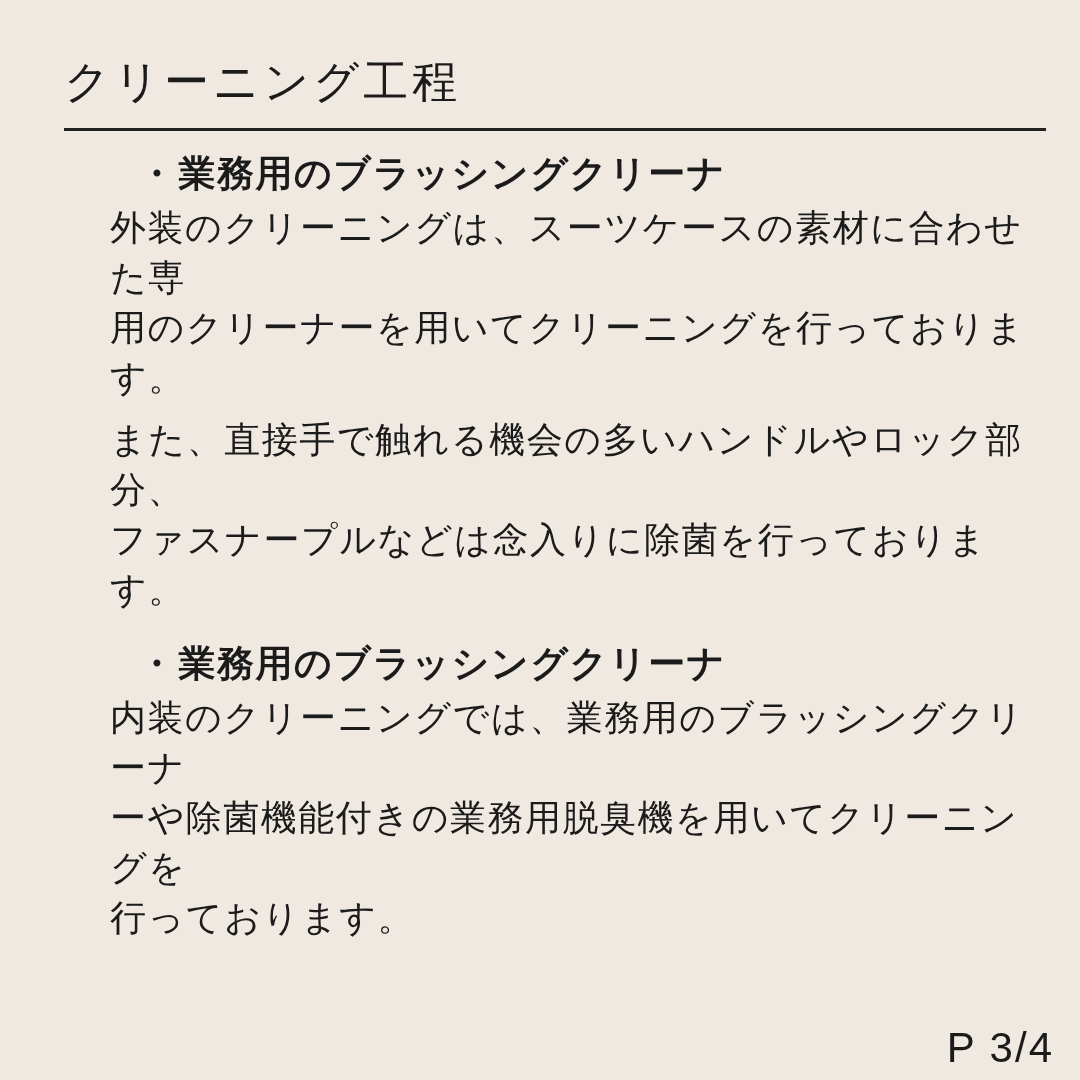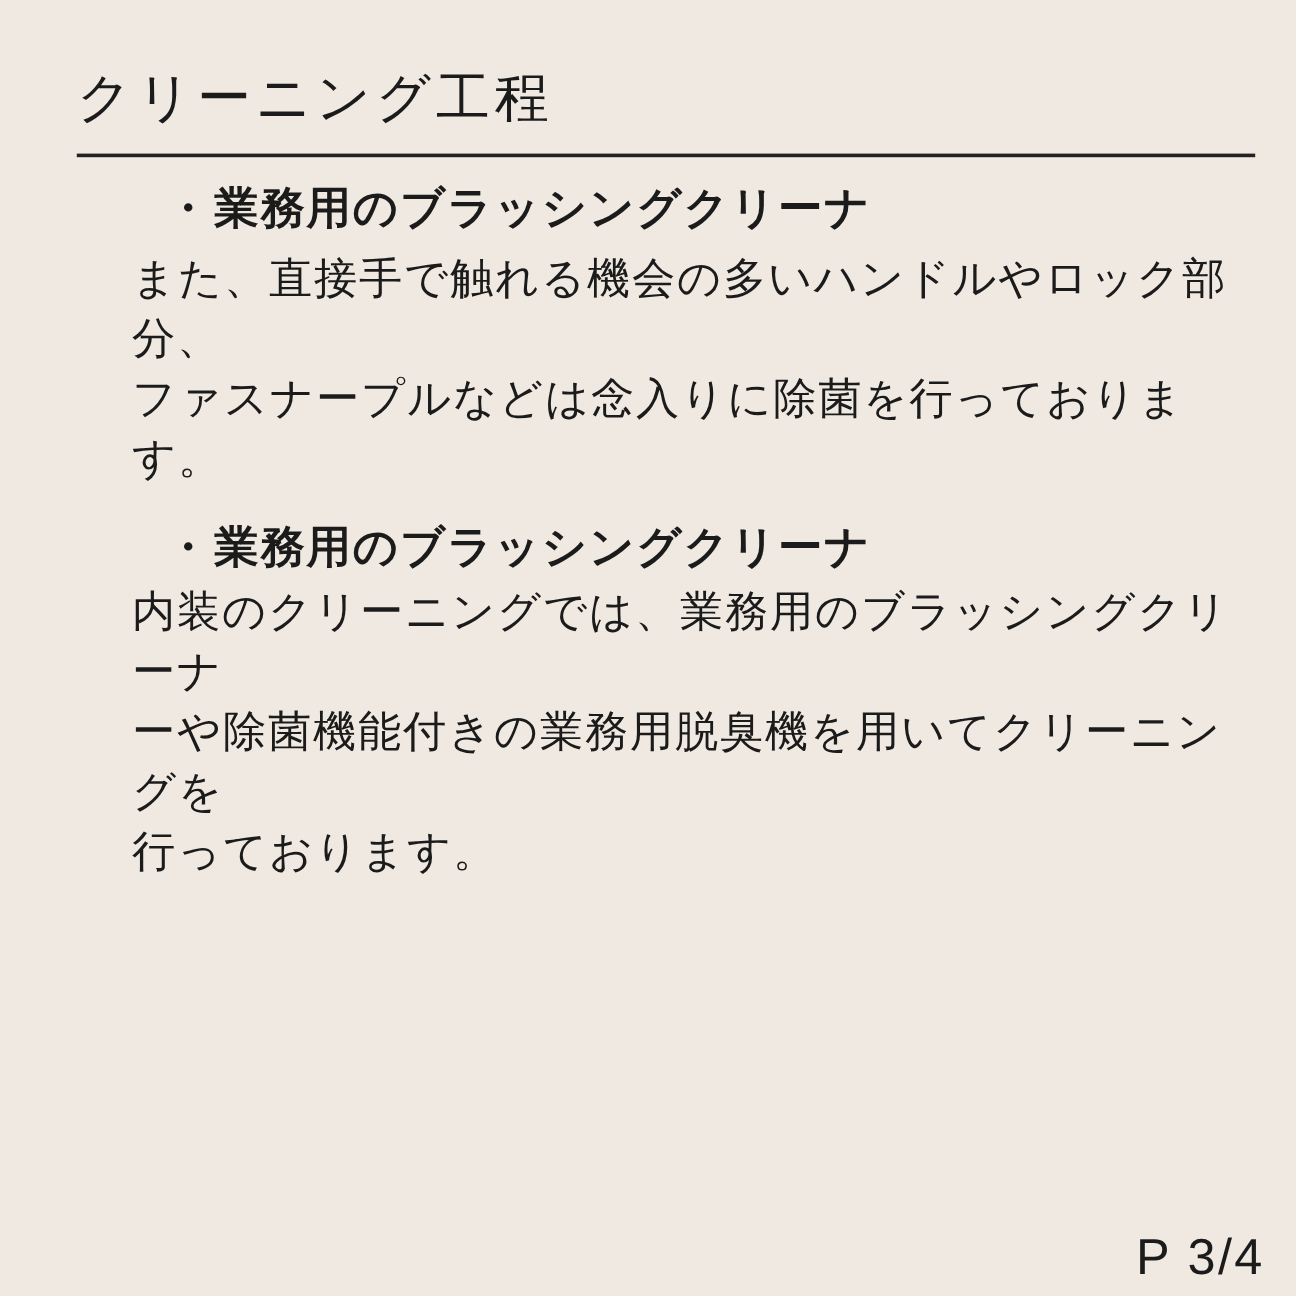--- a/index.html
+++ b/index.html
@@ -88,20 +88,22 @@
   <hr class="title-underline">
 
   <div class="content">
 
 
     <div class="section-heading">
       <span class="bullet-marker">・</span>
       <span>業務用のブラッシングクリーナ</span>
     </div>
 
+    <p class="para body-para-tight">外装のクリーニングは、スーツケースの素材に合わせた専
+用のクリーナーを用いてクリーニングを行っております。</p>
 
     <p class="para body-para">また、直接手で触れる機会の多いハンドルやロック部分、
 ファスナープルなどは念入りに除菌を行っております。</p>
 
     <div class="section-heading interior-heading">
       <span class="bullet-marker">・</span>
       <span>業務用のブラッシングクリーナ</span>
     </div>
 
     <p class="para body-para-tight">内装のクリーニングでは、業務用のブラッシングクリーナ

